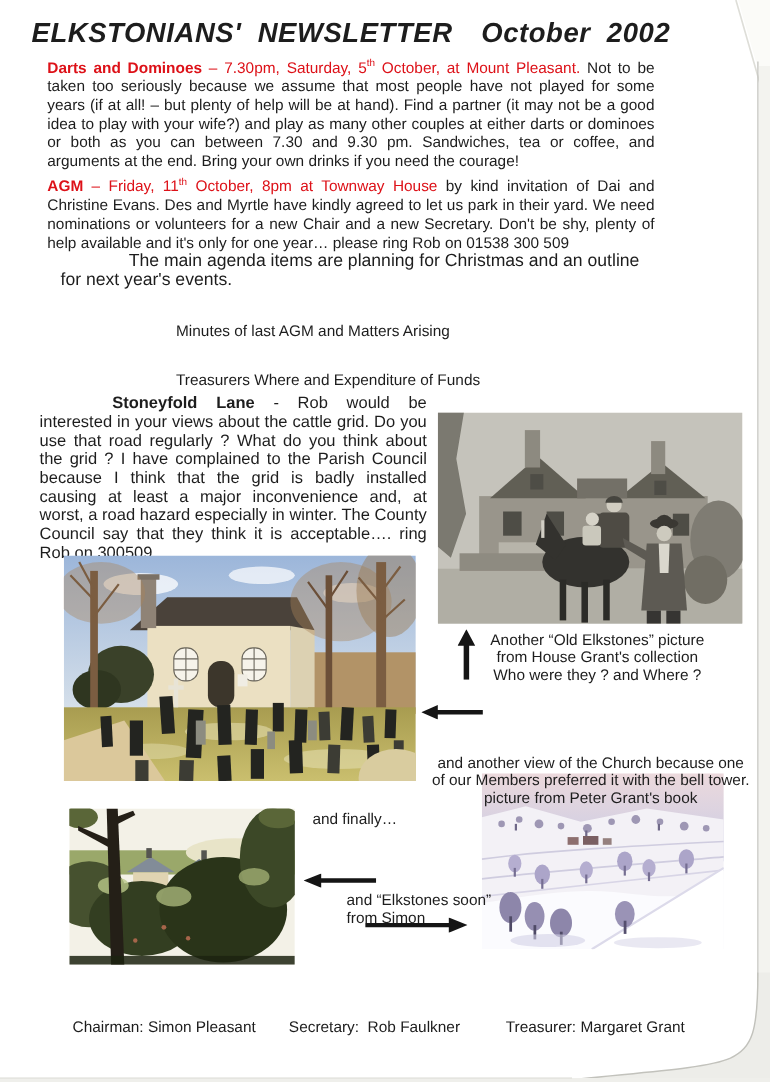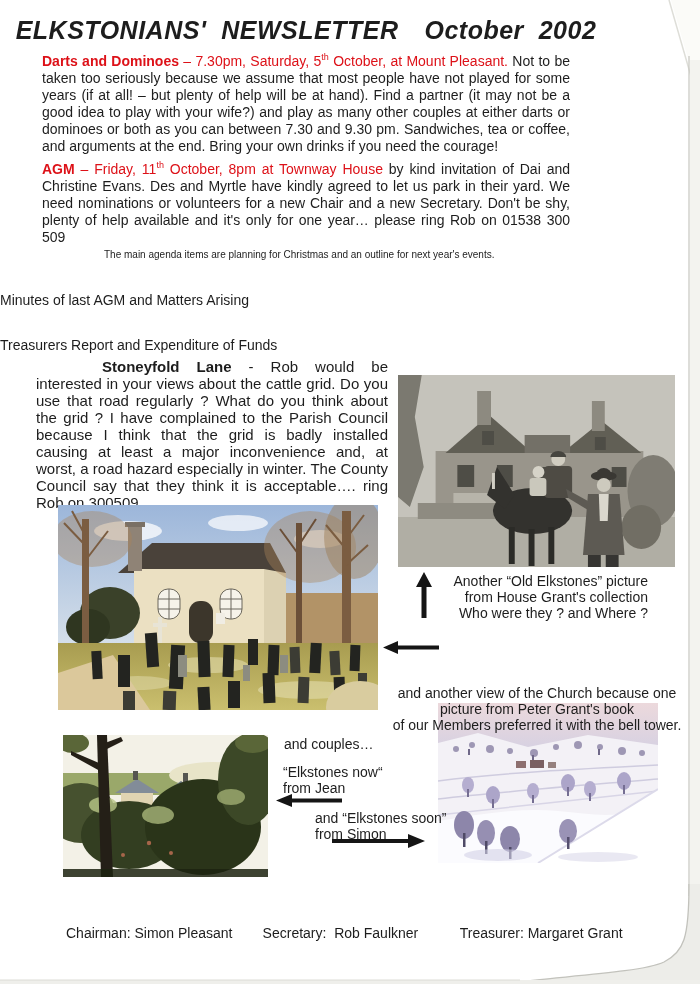--- a/index.html
+++ b/index.html
@@ -5,45 +5,45 @@
   :root{ --red:#dd1118; --ink:#1d1d1d; }
   html,body{ margin:0; padding:0; }
   body{
     width:700px; height:984px; position:relative; background:#ffffff;
     font-family:"Liberation Sans", sans-serif; color:var(--ink);
     overflow:hidden;
   }
   .page{ position:absolute; inset:0; overflow:hidden; }
 
   
-  .flow{ position:absolute; left:0; top:0; width:612px; height:358px; overflow:hidden; }
+  .flow{ position:absolute; left:0; top:0; width:612px; height:358px; overflow:hidden;padding-left:13px; }
   .title-row{ text-align:center; margin-top:16px; font-size:25px; font-weight:bold;
               font-style:italic; letter-spacing:.5px; white-space:pre; }
   .title-issue{ margin-left:26px; }
-  .para{ margin:8px 42px 0; font-size:14px; line-height:17px; text-align:justify; }
+  .para{ margin:8px 30px 0; font-size:14px; line-height:17px; text-align:justify; }
   .red{ color:var(--red); }
   .b{ font-weight:bold; }
   sup{ font-size:9px; line-height:0; }
   .cta{ margin:0 42px; text-indent:72px; font-size:14px; line-height:17px; }
-  .indent-line{ margin:0 42px; text-indent:62px; font-size:10px; line-height:17px; }
-  .agenda{ font-size:14px; line-height:15px; white-space:pre-wrap; }
+  .indent-line{ margin:0 42px; text-indent:62px; font-size:16px; line-height:17px; }
+  .agenda{ margin-left:147px; font-size:14px; line-height:15px; white-space:pre-wrap; }
 
   
   .abs{ position:absolute; }
   .stoneyfold{ left:36px; top:358px; width:352px; font-size:15px; line-height:17px;
                text-align:justify; text-indent:66px; }
   .photo{ position:absolute; }
   .photo svg{ width:100%; height:100%; display:block; }
   .photo-horse{ left:398px; top:375px; width:277px; height:192px; }
   .photo-church{ left:58px; top:505px; width:320px; height:205px; }
   .photo-trees{ left:63px; top:735px; width:205px; height:142px; }
   .photo-snow{ left:438px; top:703px; width:220px; height:160px; }
 
   .caption{ position:absolute; font-size:14px; line-height:16px; }
-  .caption-old{ left:438px; top:573px; width:210px; text-align:right; }
+  .caption-old{ left:438px; top:573px; width:210px; text-align:center; }
   .caption-church{ left:378px; top:685px; width:318px; text-align:center; }
   .caption-finally{ left:284px; top:736px; }
   .caption-now{ left:283px; top:764px; }
   .caption-soon{ left:283px; top:810px;margin-left:32px; }
 
   .arrow{ position:absolute; }
   .arrow svg{ display:block; width:100%; height:100%; }
   .arrow-up{ left:416px; top:572px; width:16px; height:46px; }
   .arrow-left1{ left:383px; top:641px; width:56px; height:13px; }
   .arrow-left2{ left:276px; top:794px; width:66px; height:13px; }
@@ -63,21 +63,21 @@
   <div class="flow">
     <div class="title-row"><span>ELKSTONIANS'  NEWSLETTER</span><span class="title-issue">October  2002</span></div>
 
     <div class="para"><span class="red b">Darts and Dominoes</span><span class="red"> – 7.30pm, Saturday, 5</span><sup class="red">th</sup><span class="red"> October, at Mount Pleasant.</span> <span>Not to be taken too seriously because we assume that most people have not played for some years (if at all! – but plenty of help will be at hand).  Find a partner (it may not be a good idea to play with your wife?) and play as many other couples at either darts or dominoes or both as you can between 7.30 and 9.30 pm.  Sandwiches, tea or coffee, and arguments at the end.  Bring your own drinks if you need the courage!</span></div>
 
     <div class="para" style="margin-top:6px"><span class="red b">AGM</span><span class="red"> – Friday, 11</span><sup class="red">th</sup><span class="red"> October, 8pm at Townway House</span><span> by kind invitation of Dai and Christine Evans.  Des and Myrtle have kindly agreed to let us park in their yard.  We need nominations or volunteers for a new Chair and a new Secretary.  Don't be shy, plenty of help available and it's only for one year… please ring Rob on 01538 300 509</span></div>
     <div class="indent-line">The main agenda items are planning for Christmas and an outline for next year's events.</div>
 
     <div class="agenda">
       <div>Minutes of last AGM and Matters Arising</div>
-      <div>Treasurers Report and Expenditure of Funds</div>
+      <div>Treasurers Where and Expenditure of Funds</div>
       
       
       
       
     </div>
   </div>
 
   <div class="abs stoneyfold"><span class="b">Stoneyfold Lane</span><span>  -  Rob would be interested in your views about the cattle grid.  Do you use that road regularly ?  What do you think about the grid ? I have complained to the Parish Council because I think that the grid is badly installed causing at least a major inconvenience and, at worst, a road hazard especially in winter.  The County Council say that they think it is acceptable….  ring Rob on 300509</span></div>
 
   <div class="photo photo-horse" aria-label="Black and white photograph of a stone farmhouse with a man in a flat cap, a child on a dark horse and a man in a hat and suit">
@@ -323,28 +323,24 @@
       </svg>
   </div>
 
   <div class="caption caption-old">
     <div>Another “Old Elkstones” picture</div>
     <div>from House Grant's collection</div>
     <div>Who were they ?  and Where ?</div>
   </div>
   <div class="caption caption-church">
     <div>and another view of the Church because one</div>
+    <div>of our Members preferred it with the bell tower.</div>
     <div>picture from Peter Grant's book</div>
-    <div>of our Members preferred it with the bell tower.</div>
-  </div>
-  <div class="caption caption-finally">and couples…</div>
-  <div class="caption caption-now">
-    <div>“Elkstones now“</div>
-    <div>from Jean</div>
-  </div>
+  </div>
+  <div class="caption caption-finally">and finally…</div>
   <div class="caption caption-soon">
     <div>and “Elkstones soon”</div>
     <div>from Simon</div>
   </div>
 
   <div class="footer">
     <div>
       <div>Chairman: Simon Pleasant</div>
       <div>Website:  www.elkstones.org</div>
     </div>

